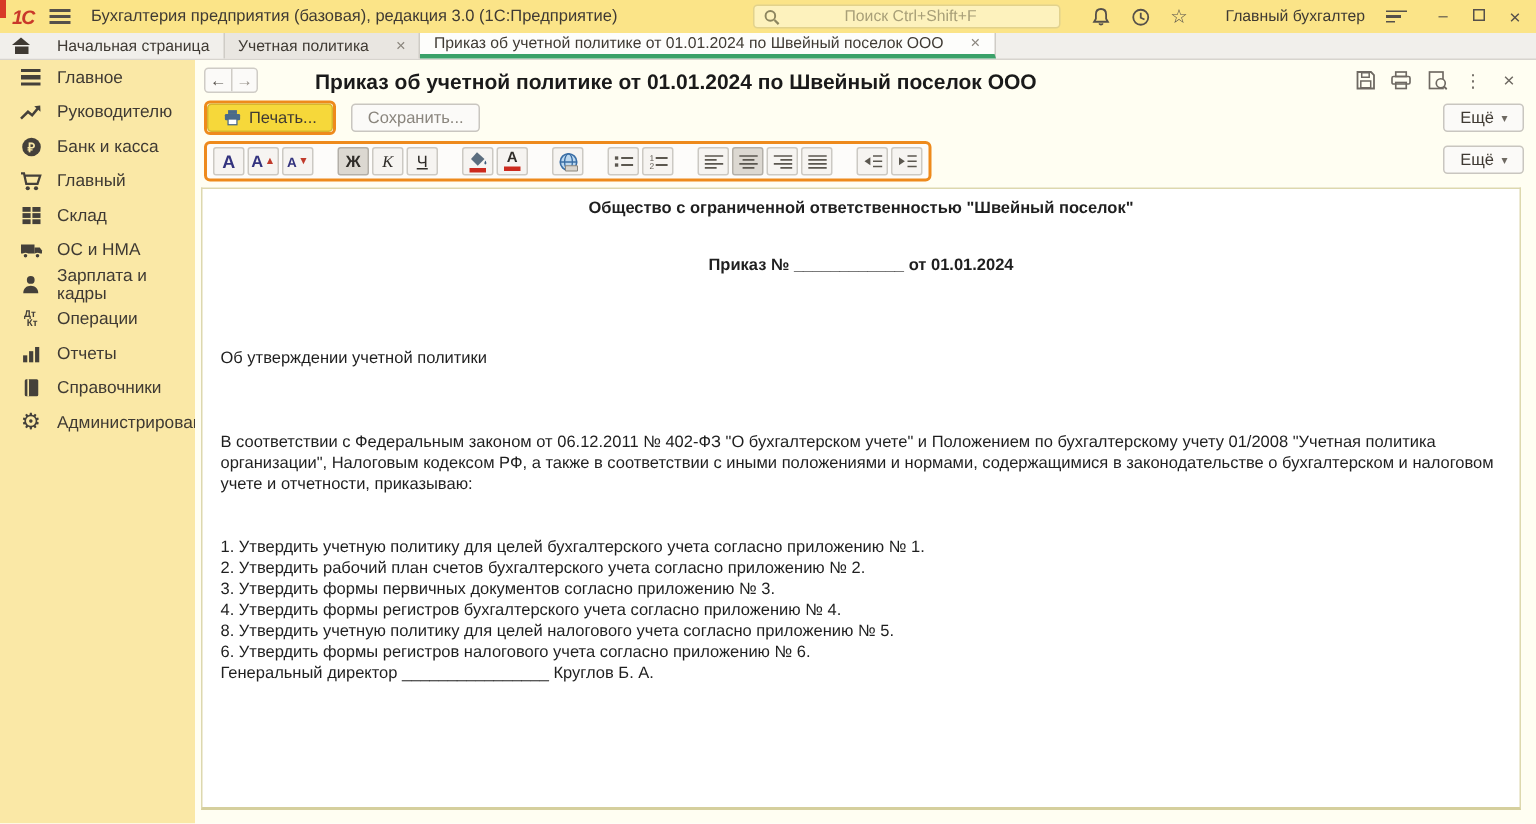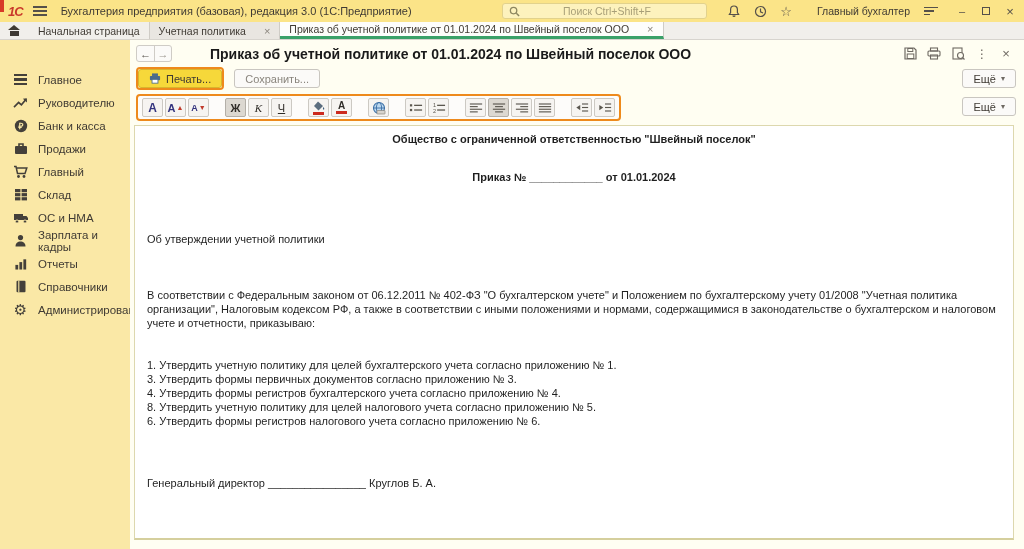--- a/index.html
+++ b/index.html
@@ -31,21 +31,21 @@
   .tab { display:flex; align-items:center; gap:18px; padding:0 9px; font-size:10.5px; color:#3f3a33; background:#e9e6e1; border-right:1px solid #cfccc6; cursor:pointer; white-space:nowrap; }
   .tab.home { background:#f1efeb; }
   .tab.active { background:#fdfdfb; border-bottom:3px solid #3aa169; }
   .tab .x { color:#8a857d; font-size:11px; }
   .home-ico { width:11px; height:10px; position:relative; }
   .home-ico::before { content:""; position:absolute; left:1px; right:1px; bottom:0; height:5px; background:#3f3a33; }
   .home-ico::after { content:""; position:absolute; left:-1px; top:-1px; border-left:6.5px solid transparent; border-right:6.5px solid transparent; border-bottom:5px solid #3f3a33; }
 
   
   .main { flex:1; display:flex; min-height:0; }
-  .sidebar { width:130px; background:#fae8a6; padding-top:28px; flex:0 0 auto; }
+  .sidebar { width:130px; background:#fae8a6; padding-top:0; flex:0 0 auto; }
   .side-item { display:flex; align-items:center; gap:9px; height:23px; padding-left:12px; cursor:pointer; color:#3f3a33; font-size:11.5px; }
   .side-ico { width:17px; height:16px; flex:0 0 auto; display:flex; align-items:center; justify-content:center; color:#44403a; }
   .side-ico svg { display:block; }
   .menu-bars { width:13px; height:11px; border-top:2.5px solid #44403a; border-bottom:2.5px solid #44403a; position:relative; }
   .menu-bars::after { content:""; position:absolute; left:0; right:0; top:2px; height:2.5px; background:#44403a; }
   .dtkt { font-size:6.5px; font-weight:bold; line-height:6px; text-align:left; color:#44403a; }
   .gear-glyph { font-size:15px; line-height:15px; color:#44403a; }
 
   .content { flex:1; display:flex; flex-direction:column; background:#fffef2; min-width:0; }
 
@@ -86,21 +86,21 @@
 
   
   .docwrap { flex:1; margin:2px 10px 9px 4px; border:1px solid #ddd8ae; border-bottom:2px solid #d5cf9d; background:#ffffff; padding:6px 12px; overflow:hidden; font-size:11px; line-height:14px; color:#1f1f1f; }
   .doc-center { text-align:center; font-weight:bold; }
   .doc-order { text-align:center; font-weight:bold; margin-top:24px; }
   .doc-subject { margin-top:48px; }
   .doc-intro { margin-top:42px; max-width:880px; }
   .doc-list { margin-top:28px; }
   .doc-list div { margin:0; }
   .doc-control { margin-top:22px; }
-  .doc-sign { margin-top:48px; }
+  .doc-sign { }
 </style>
 </head>
 <body>
 
 <div class="app">
 
   <div class="titlebar">
     <div class="corner-mark"></div>
     <div class="logo-1c">1С</div>
     <div class="burger"></div>
@@ -176,29 +176,20 @@
         <span class="side-ico">
           <svg width="14" height="14" viewBox="0 0 14 14">
               <circle cx="7" cy="7" r="6.2" fill="#44403a"></circle>
               <text x="7" y="10" font-size="8.5" font-weight="bold" fill="#fae8a6" text-anchor="middle" font-family="Liberation Sans,sans-serif">₽</text>
             </svg>
         </span>
         <span>Банк и касса</span>
       </div>
       <div class="side-item">
         <span class="side-ico">
-          <svg width="14" height="13" viewBox="0 0 14 13">
-              <rect x="1" y="4" width="12" height="8" rx="1" fill="#44403a"></rect>
-              <path d="M5 4 V2 h4 v2" fill="none" stroke="#44403a" stroke-width="1.6"></path>
-            </svg>
-        </span>
-        <span>Продажи</span>
-      </div>
-      <div class="side-item">
-        <span class="side-ico">
           <svg width="15" height="14" viewBox="0 0 15 14">
               <path d="M1 1.5 h2 l1.5 7 h7.5 l1.8 -5.5 H4" fill="none" stroke="#44403a" stroke-width="1.5"></path>
               <circle cx="5.5" cy="11.5" r="1.4" fill="#44403a"></circle>
               <circle cx="11" cy="11.5" r="1.4" fill="#44403a"></circle>
             </svg>
         </span>
         <span>Главный</span>
       </div>
       <div class="side-item">
         <span class="side-ico">
@@ -225,20 +216,26 @@
         <span>ОС и НМА</span>
       </div>
       <div class="side-item">
         <span class="side-ico">
           <svg width="13" height="13" viewBox="0 0 13 13">
               <circle cx="6.5" cy="3.6" r="2.6" fill="#44403a"></circle>
               <path d="M1.5 12.5 c0-3.2 2.2-5 5-5 s5 1.8 5 5 Z" fill="#44403a"></path>
             </svg>
         </span>
         <span>Зарплата и кадры</span>
+      </div>
+      <div class="side-item">
+        <span class="side-ico">
+            <span class="dtkt">Дт<br>&nbsp;Кт</span>
+          </span>
+        <span>Операции</span>
       </div>
       <div class="side-item">
         <span class="side-ico">
           <svg width="13" height="13" viewBox="0 0 14 13">
               <rect x="1.5" y="8" width="3" height="5" fill="#44403a"></rect>
               <rect x="5.8" y="5" width="3" height="8" fill="#44403a"></rect>
               <rect x="10.1" y="2" width="3" height="11" fill="#44403a"></rect>
             </svg>
         </span>
         <span>Отчеты</span>
@@ -444,20 +441,21 @@
         </button>
       </div>
 
       <div class="docwrap">
         <div class="doc-center">Общество с ограниченной ответственностью "Швейный поселок"</div>
         <div class="doc-order">Приказ № ____________ от 01.01.2024</div>
         <div class="doc-subject">Об утверждении учетной политики</div>
         <div class="doc-intro">В соответствии с Федеральным законом от 06.12.2011  № 402-ФЗ "О бухгалтерском учете" и Положением по бухгалтерскому учету 01/2008 "Учетная политика организации", Налоговым кодексом РФ, а также в соответствии с иными положениями и нормами, содержащимися в законодательстве о бухгалтерском и налоговом учете и отчетности, приказываю:</div>
         <div class="doc-list">
           <div>1. Утвердить учетную политику для целей бухгалтерского учета согласно приложению № 1.</div>
+          <div>2. Утвердить рабочий план счетов бухгалтерского учета согласно приложению № 2.</div>
           <div>3. Утвердить формы первичных документов согласно приложению № 3.</div>
           <div>4. Утвердить формы регистров бухгалтерского учета согласно приложению № 4.</div>
           <div>8. Утвердить учетную политику для целей налогового учета согласно приложению № 5.</div>
           <div>6. Утвердить формы регистров налогового учета согласно приложению № 6.</div>
         </div>
         <div class="doc-sign">Генеральный директор ________________ Круглов Б. А.</div>
       </div>
 
     </div>
   </div>

